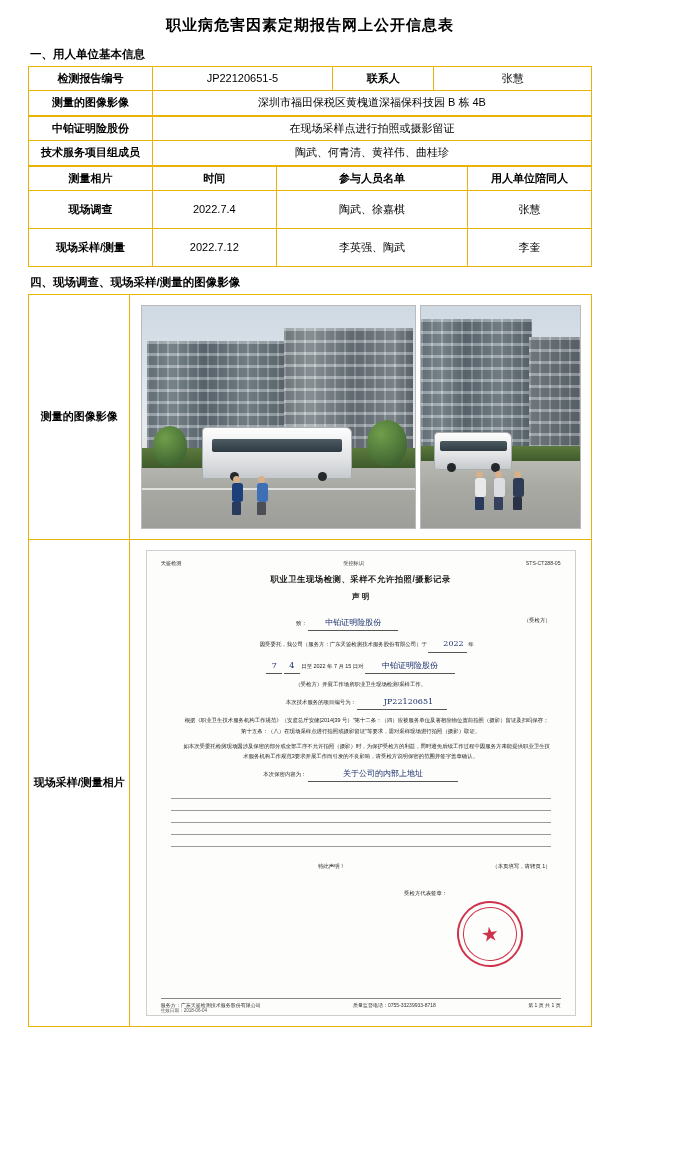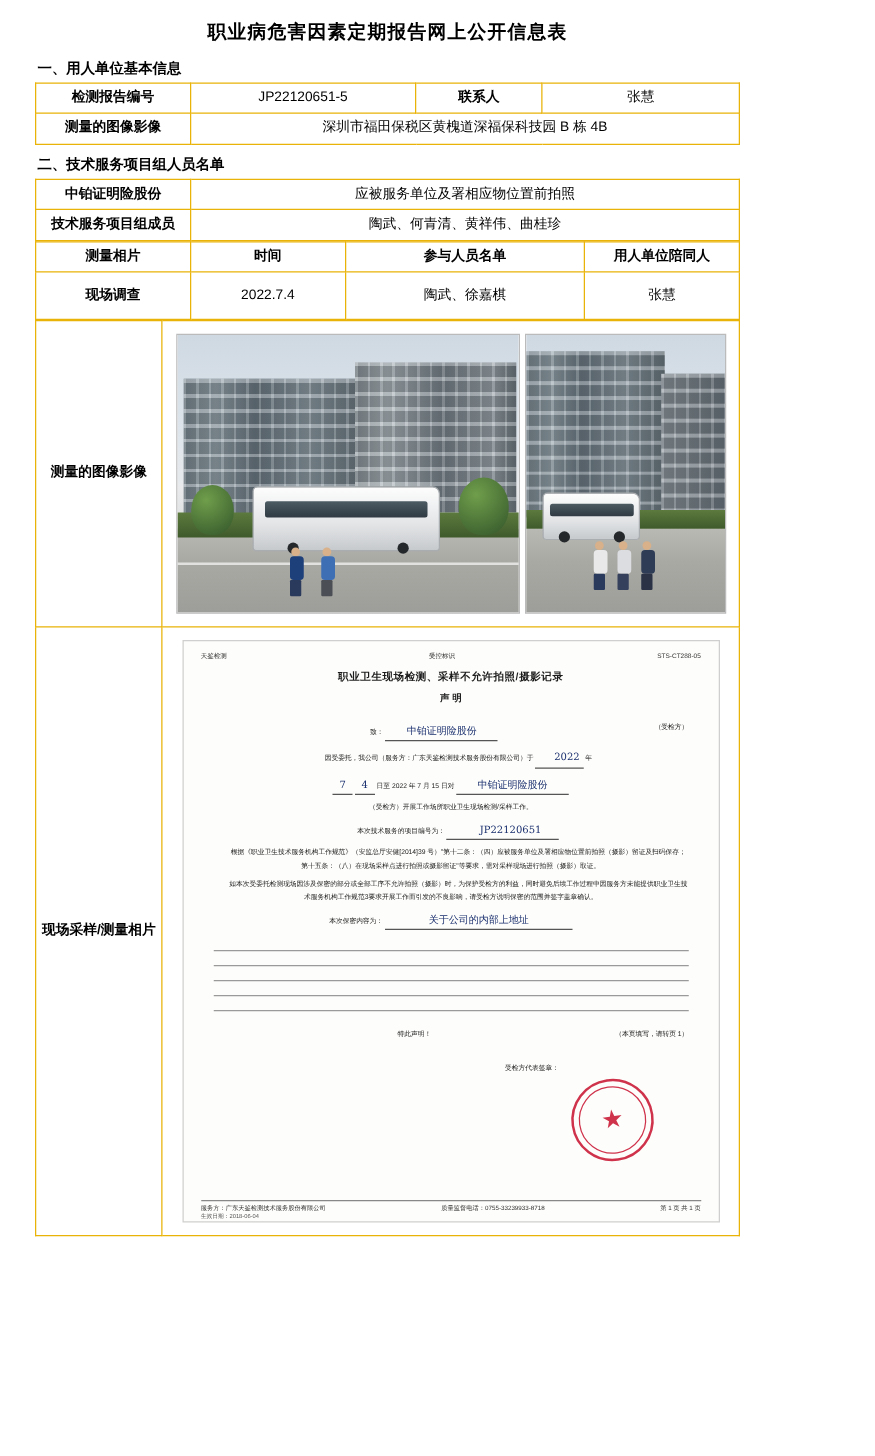--- a/index.html
+++ b/index.html
@@ -226,30 +226,29 @@
         <td class="label">联系人</td>
         <td>张慧</td>
       </tr>
       <tr>
         <td class="label">测量的图像影像</td>
         <td colspan="3">深圳市福田保税区黄槐道深福保科技园 B 栋 4B</td>
       </tr>
     </tbody>
   </table>
 
-  <div class="section-title">二、技术服务项目组人员名单</div>
   <table class="grid">
     <colgroup>
         <col style="width:22%">
         <col style="width:78%">
       </colgroup>
     <tbody>
       <tr>
         <td class="label">中铂证明险股份</td>
-        <td>应被服务单位及署相应物位置前拍照</td>
+        <td>在现场采样点进行拍照或摄影留证</td>
       </tr>
       <tr>
         <td class="label">技术服务项目组成员</td>
         <td>陶武、何青清、黄祥伟、曲桂珍</td>
       </tr>
     </tbody>
   </table>
 
   <table class="grid">
     <colgroup>
@@ -264,23 +263,30 @@
         <td>时间</td>
         <td>参与人员名单</td>
         <td>用人单位陪同人</td>
       </tr>
       <tr class="tall">
         <td class="label">现场调查</td>
         <td>2022.7.4</td>
         <td>陶武、徐嘉棋</td>
         <td>张慧</td>
       </tr>
+      <tr class="tall">
+        <td class="label">现场采样/测量</td>
+        <td>2022.7.12</td>
+        <td>李英强、陶武</td>
+        <td>李奎</td>
+      </tr>
     </tbody>
   </table>
 
+  <div class="section-title">四、现场调查、现场采样/测量的图像影像</div>
   <table class="grid">
     <colgroup>
         <col style="width:18%">
         <col style="width:82%">
       </colgroup>
     <tbody>
       <tr>
         <td class="label">测量的图像影像</td>
         <td class="photo-cell">
           <div class="photo-wrap">

